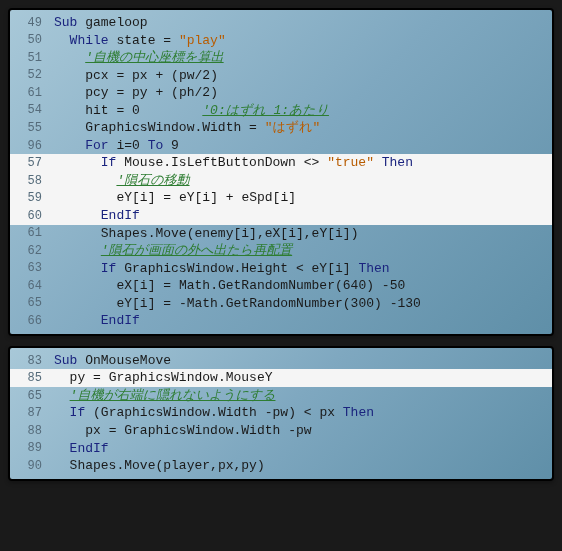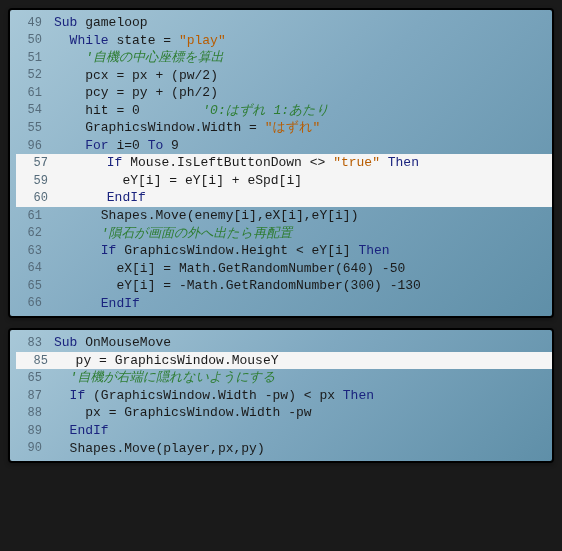--- a/index.html
+++ b/index.html
@@ -18,56 +18,56 @@
     box-shadow: 0 2px 4px rgba(0,0,0,0.3);
   }
   .line {
     display: flex;
     align-items: center;
     line-height: 1.35;
     white-space: pre;
   }
   .line.highlight {
     background: #f5f5f5;
-    margin-left: 6px;
   }
   .lineno {
     width: 32px;
     text-align: right;
     padding-right: 12px;
     color: #556b7a;
     font-size: 12px;
     flex-shrink: 0;
     user-select: none;
   }
   .code {
     flex: 1;
     color: #1a1a1a;
   }
   .kw { color: #1a237e; font-weight: 400; }
   .ident { color: #1a1a1a; }
   .str { color: #b85c00; }
   .num { color: #1a1a1a; }
-  .cmt { color: #2e7d32; font-style: italic; }
+  .cmt { color: #2e7d32; font-style: italic; text-decoration: underline; }
   .op { color: #1a1a1a; }
   .obj { color: #1a1a1a; }
 </style>
 </head>
 <body>
 
 <div class="code-block" id="block1">
     <div class="line"><span class="lineno">49</span><span class="code"><span></span><span class="kw">Sub</span><span> </span><span class="ident">gameloop</span></span></div>
     <div class="line"><span class="lineno">50</span><span class="code"><span>  </span><span class="kw">While</span><span> </span><span class="ident">state</span><span> </span><span class="op">=</span><span> </span><span class="str">"play"</span></span></div>
     <div class="line"><span class="lineno">51</span><span class="code"><span>    </span><span class="cmt">'自機の中心座標を算出</span></span></div>
     <div class="line"><span class="lineno">52</span><span class="code"><span>    </span><span class="ident">pcx</span><span> </span><span class="op">=</span><span> </span><span class="ident">px</span><span> </span><span class="op">+</span><span> </span><span class="op">(</span><span class="ident">pw</span><span class="op">/</span><span class="num">2</span><span class="op">)</span></span></div>
     <div class="line"><span class="lineno">61</span><span class="code"><span>    </span><span class="ident">pcy</span><span> </span><span class="op">=</span><span> </span><span class="ident">py</span><span> </span><span class="op">+</span><span> </span><span class="op">(</span><span class="ident">ph</span><span class="op">/</span><span class="num">2</span><span class="op">)</span></span></div>
     <div class="line"><span class="lineno">54</span><span class="code"><span>    </span><span class="ident">hit</span><span> </span><span class="op">=</span><span> </span><span class="num">0</span><span>        </span><span class="cmt">'0:はずれ 1:あたり</span></span></div>
     <div class="line"><span class="lineno">55</span><span class="code"><span>    </span><span class="obj">GraphicsWindow</span><span class="op">.</span><span class="ident">Width</span><span> </span><span class="op">=</span><span> </span><span class="str">"はずれ"</span></span></div>
     <div class="line"><span class="lineno">96</span><span class="code"><span>    </span><span class="kw">For</span><span> </span><span class="ident">i</span><span class="op">=</span><span class="num">0</span><span> </span><span class="kw">To</span><span> </span><span class="num">9</span></span></div>
     <div class="line highlight"><span class="lineno">57</span><span class="code"><span>      </span><span class="kw">If</span><span> </span><span class="obj">Mouse</span><span class="op">.</span><span class="ident">IsLeftButtonDown</span><span> </span><span class="op">&lt;&gt;</span><span> </span><span class="str">"true"</span><span> </span><span class="kw">Then</span></span></div>
+    <div class="line highlight"><span class="lineno">58</span><span class="code"><span>        </span><span class="cmt">'隕石の移動</span></span></div>
     <div class="line highlight"><span class="lineno">59</span><span class="code"><span>        </span><span class="ident">eY</span><span class="op">[</span><span class="ident">i</span><span class="op">]</span><span> </span><span class="op">=</span><span> </span><span class="ident">eY</span><span class="op">[</span><span class="ident">i</span><span class="op">]</span><span> </span><span class="op">+</span><span> </span><span class="ident">eSpd</span><span class="op">[</span><span class="ident">i</span><span class="op">]</span></span></div>
     <div class="line highlight"><span class="lineno">60</span><span class="code"><span>      </span><span class="kw">EndIf</span></span></div>
     <div class="line"><span class="lineno">61</span><span class="code"><span>      </span><span class="obj">Shapes</span><span class="op">.</span><span class="ident">Move</span><span class="op">(</span><span class="ident">enemy</span><span class="op">[</span><span class="ident">i</span><span class="op">]</span><span class="op">,</span><span class="ident">eX</span><span class="op">[</span><span class="ident">i</span><span class="op">]</span><span class="op">,</span><span class="ident">eY</span><span class="op">[</span><span class="ident">i</span><span class="op">]</span><span class="op">)</span></span></div>
     <div class="line"><span class="lineno">62</span><span class="code"><span>      </span><span class="cmt">'隕石が画面の外へ出たら再配置</span></span></div>
     <div class="line"><span class="lineno">63</span><span class="code"><span>      </span><span class="kw">If</span><span> </span><span class="obj">GraphicsWindow</span><span class="op">.</span><span class="ident">Height</span><span> </span><span class="op">&lt;</span><span> </span><span class="ident">eY</span><span class="op">[</span><span class="ident">i</span><span class="op">]</span><span> </span><span class="kw">Then</span></span></div>
     <div class="line"><span class="lineno">64</span><span class="code"><span>        </span><span class="ident">eX</span><span class="op">[</span><span class="ident">i</span><span class="op">]</span><span> </span><span class="op">=</span><span> </span><span class="obj">Math</span><span class="op">.</span><span class="ident">GetRandomNumber</span><span class="op">(</span><span class="num">640</span><span class="op">)</span><span> </span><span class="op">-</span><span class="num">50</span></span></div>
     <div class="line"><span class="lineno">65</span><span class="code"><span>        </span><span class="ident">eY</span><span class="op">[</span><span class="ident">i</span><span class="op">]</span><span> </span><span class="op">=</span><span> </span><span class="op">-</span><span class="obj">Math</span><span class="op">.</span><span class="ident">GetRandomNumber</span><span class="op">(</span><span class="num">300</span><span class="op">)</span><span> </span><span class="op">-</span><span class="num">130</span></span></div>
     <div class="line"><span class="lineno">66</span><span class="code"><span>      </span><span class="kw">EndIf</span></span></div>
   </div>
 <div class="code-block" id="block2">

